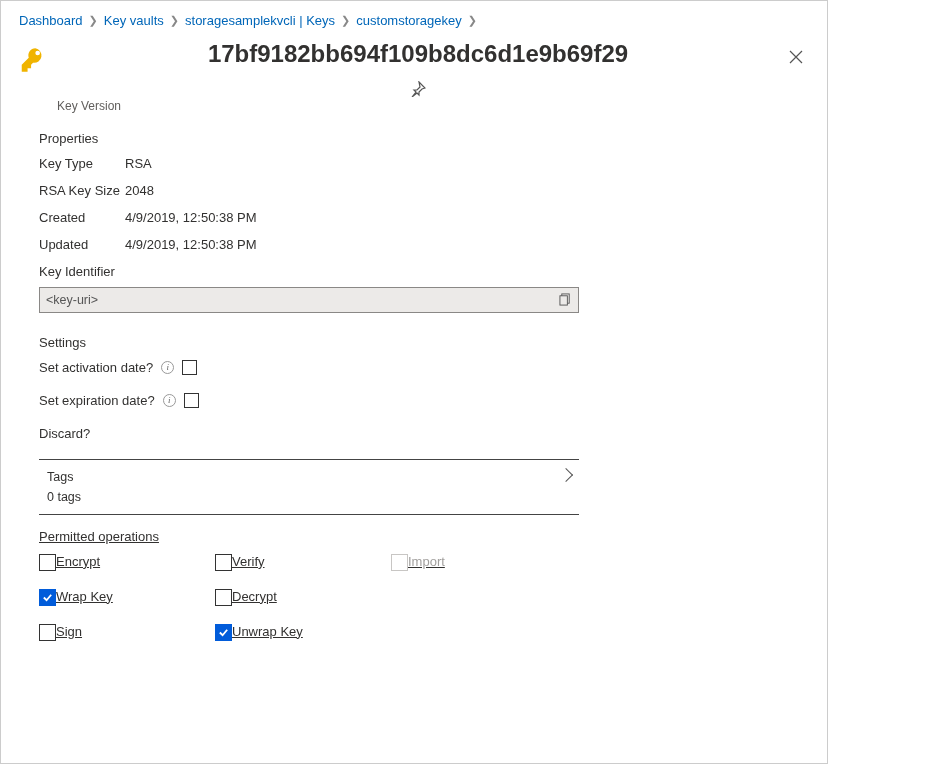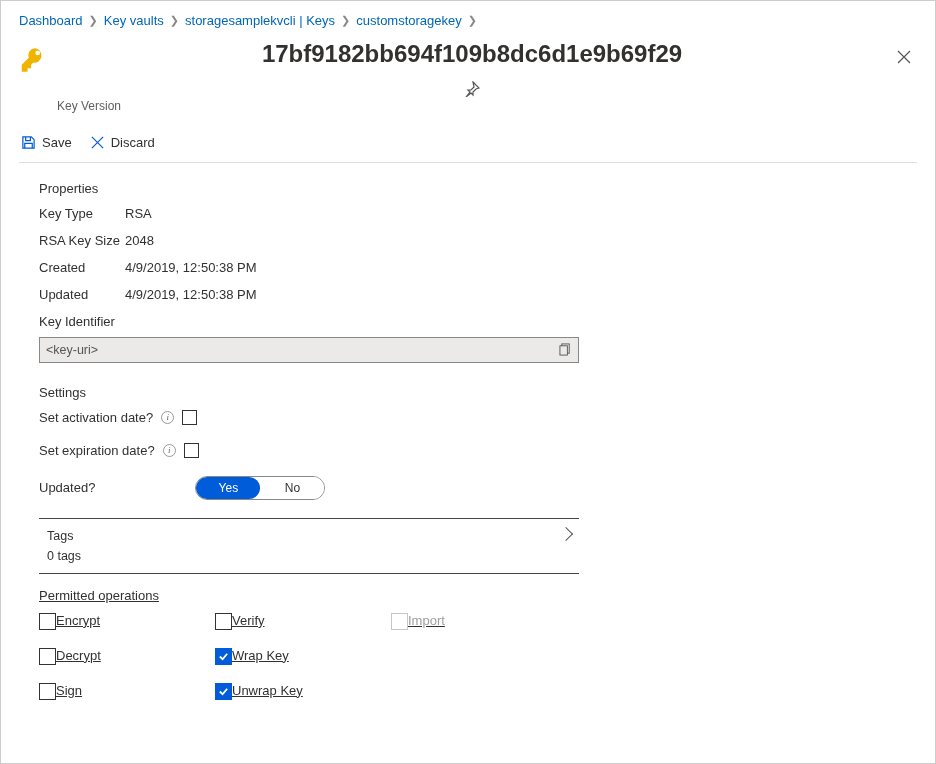--- a/index.html
+++ b/index.html
@@ -1,17 +1,17 @@
 <!DOCTYPE html>
 <html><head>
 <meta charset="utf-8">
 <style>
   * { box-sizing: border-box; }
   html,body { margin:0; padding:0; font-family: "Segoe UI", -apple-system, Arial, sans-serif; font-size:13px; color:#323130; background:#fff; }
-  .page { width:936px; height:764px; border:1px solid #ccc; padding:8px 18px 20px 18px; position:relative; }
+  .page { width:828px; height:764px; border:1px solid #ccc; padding:8px 18px 20px 18px; position:relative; }
   
   .breadcrumb { display:flex; align-items:center; gap:6px; font-size:13px; padding:4px 0 8px 0; }
   .breadcrumb a { color:#0066b8; text-decoration:none; }
   .breadcrumb .sep { color:#888; font-size:11px; }
   
   .header { display:flex; align-items:flex-start; gap:10px; margin-top:4px; }
   .key-glyph { width:28px; height:28px; margin-top:6px; }
   .title-block { flex:1; }
   .title { font-size:24px; font-weight:600; margin:0; line-height:1.2; display:flex; align-items:center; gap:12px;flex-direction:column;}
   .subtitle { font-size:12px; color:#605e5c; margin-top:2px; }
@@ -88,34 +88,20 @@
             <path fill="none" stroke="#555" stroke-width="1.2" d="M9 1l6 6-3 1-3 3 0 3-2-2-5 4 4-5-2-2 3 0 3-3z"></path>
           </svg>
       </h1>
       <div class="subtitle">Key Version</div>
     </div>
     <svg class="close-icon" viewBox="0 0 14 14">
         <path stroke="#555" stroke-width="1.2" d="M1 1l12 12M13 1L1 13"></path>
       </svg>
   </div>
 
-  <div class="toolbar">
-    <button class="tool-btn">
-      <svg class="save-ico" viewBox="0 0 16 16">
-          <path fill="none" stroke="#015cda" stroke-width="1.3" d="M2 2h9l3 3v9H2zM5 2v4h5V2M4 14v-5h8v5"></path>
-        </svg>
-      <span>Save</span>
-    </button>
-    <button class="tool-btn">
-      <svg class="discard-ico" viewBox="0 0 16 16">
-          <path stroke="#015cda" stroke-width="1.3" d="M2 2l12 12M14 2L2 14"></path>
-        </svg>
-      <span>Discard</span>
-    </button>
-  </div>
 
   <div class="body">
 
     <div class="section-label">Properties</div>
 
     <div class="prop-row">
       <div class="prop-label">Key Type</div>
       <div class="prop-value">RSA</div>
     </div>
     <div class="prop-row">
@@ -148,25 +134,21 @@
         <span class="info-ico">i</span>
         <span class="chk"></span>
       </div>
       <div class="setting-row">
         <span class="q">Set expiration date?</span>
         <span class="info-ico">i</span>
         <span class="chk"></span>
       </div>
 
       <div class="enabled-row">
-        <span>Updated?</span>
-        <div class="toggle">
-          <div class="opt on">Yes</div>
-          <div class="opt off">No</div>
-        </div>
+        <span>Discard?</span>
       </div>
 
       <div class="tags-block">
         <div class="tags-text">
           <div class="tline1">Tags</div>
           <div class="tline2">0 tags</div>
         </div>
         <div class="chev"></div>
       </div>
     </div>
@@ -181,31 +163,31 @@
         <div class="op">
             <span class="box"></span>
             <span>Verify</span>
           </div>
         <div class="op disabled">
             <span class="box"></span>
             <span>Import</span>
           </div>
 
         <div class="op">
-            <span class="box"></span>
-            <span>Decrypt</span>
-          </div>
-        <div class="op">
             <span class="box checked">
               <svg viewBox="0 0 12 12">
                 <path fill="none" stroke="#fff" stroke-width="2" d="M2 6l3 3 5-6"></path>
               </svg>
             </span>
             <span>Wrap Key</span>
           </div>
+        <div class="op">
+            <span class="box"></span>
+            <span>Decrypt</span>
+          </div>
         <div></div>
 
         <div class="op">
             <span class="box"></span>
             <span>Sign</span>
           </div>
         <div class="op">
             <span class="box checked">
               <svg viewBox="0 0 12 12">
                 <path fill="none" stroke="#fff" stroke-width="2" d="M2 6l3 3 5-6"></path>

